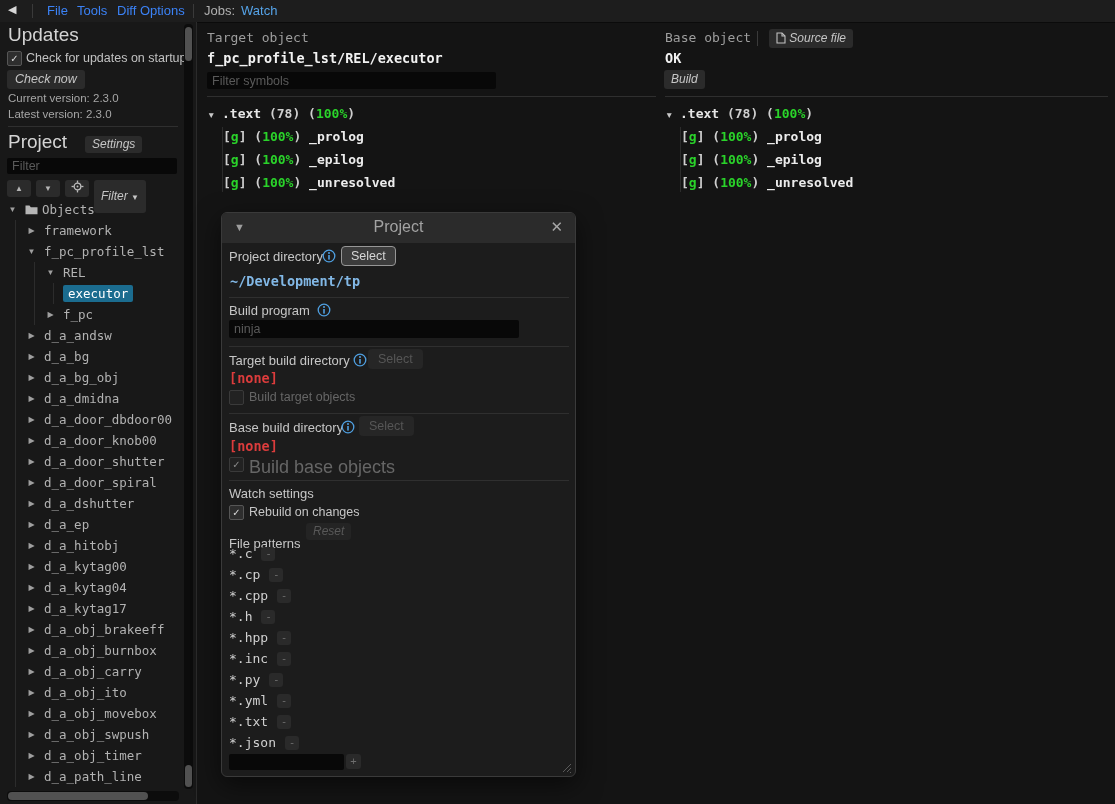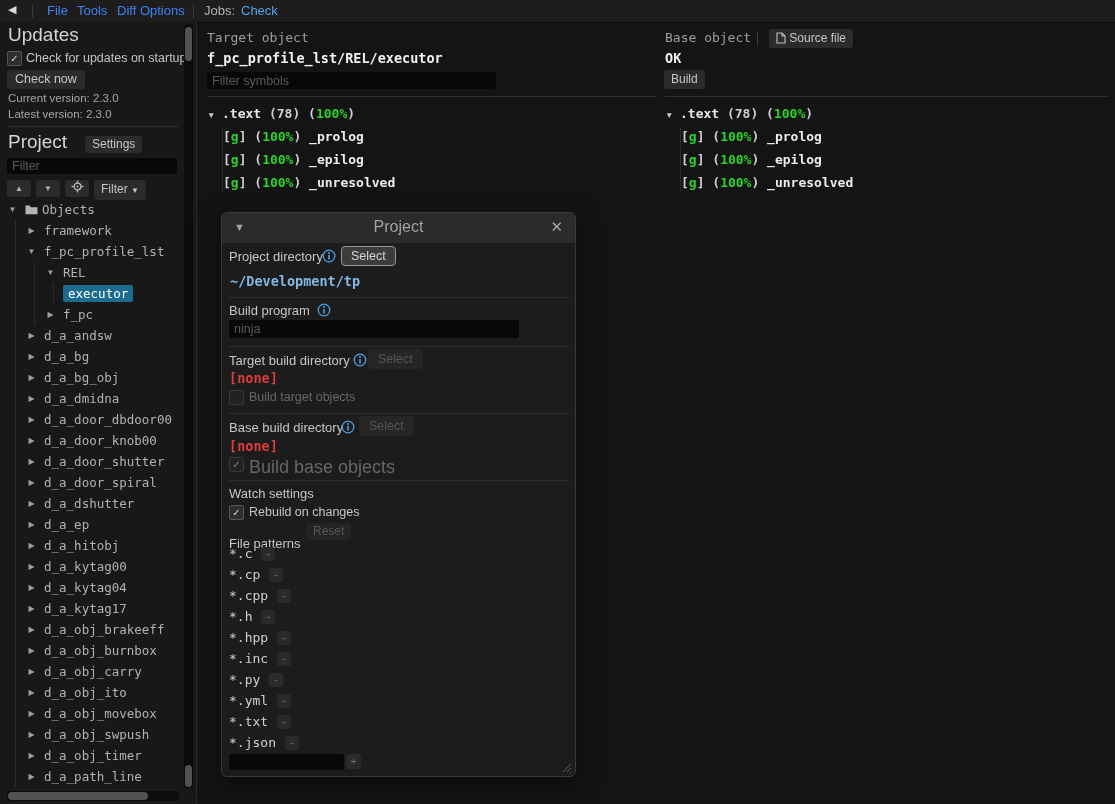--- a/index.html
+++ b/index.html
@@ -16,21 +16,21 @@
   .back-btn{position:absolute;left:8px;top:3px;font-size:11px;color:#d8d8d8;}
   .jobs-label{color:#b0b0b0;}
   .jobs-link{color:#55a3e8;}
 
   
   #sidebar{position:absolute;left:0;top:22px;width:196px;height:782px;background:#181818;
            border-right:1px solid #2b2b2b;}
   .h1{font-size:19px;color:#d4d4d4;}
   .small{font-size:11.5px;color:#a6a6a6;}
   .btn{display:inline-block;background:#2b2b2b;color:#c6c6c6;border:none;border-radius:3px;
-       font-size:12.5px;font-family:"Liberation Sans",sans-serif;padding:2px 8px;line-height:15px;}
+       font-size:12.5px;font-family:"Liberation Sans",sans-serif;padding:2px 8px;line-height:15px;font-style:italic;}
   .btn-sm{font-size:12px;padding:1px 7px;}
   .btn-disabled{background:#242424;color:#585858;}
   .input{background:#080808;border:none;border-radius:2px;color:#c0c0c0;
          font-size:12.5px;font-family:"Liberation Sans",sans-serif;padding:0 5px;outline:none;}
   .input::placeholder{color:#5a5a5a;}
   .hsep{position:absolute;height:1px;background:#2f2f2f;}
   .checkbox{position:absolute;width:13px;height:13px;border-radius:2px;background:#2e2e2e;
             border:1px solid #565656;text-align:center;line-height:13px;font-size:10px;color:#d8d8d8;}
   .checkbox.disabled{background:#222;border-color:#3a3a3a;color:#8a8a8a;}
   .cb-label{font-size:12.5px;color:#c2c2c2;}
@@ -94,21 +94,21 @@
 <div id="app">
 
   <div id="menubar">
     <span class="back-btn">◀</span>
     <span class="menu-vsep" style="left:32px"></span>
     <span class="menu-item" style="left:47px">File</span>
     <span class="menu-item" style="left:77px">Tools</span>
     <span class="menu-item" style="left:117px">Diff Options</span>
     <span class="menu-vsep" style="left:193px"></span>
     <span class="menu-item jobs-label" style="left:204px">Jobs:</span>
-    <span class="menu-item jobs-link" style="left:241px">Check</span>
+    <span class="menu-item jobs-link" style="left:241px">Watch</span>
   </div>
 
   <div id="sidebar"></div>
 
   <div class="abs h1" style="left:8px;top:24px">Updates</div>
   <div class="checkbox" style="left:7px;top:51px">✓</div>
   <div class="abs cb-label" style="left:26px;top:51px">Check for updates on startup</div>
   <button class="btn abs" style="left:7px;top:70px">Check now</button>
   <div class="abs small" style="left:8px;top:92px">Current version: 2.3.0</div>
   <div class="abs small" style="left:8px;top:108px">Latest version: 2.3.0</div>
@@ -121,21 +121,21 @@
   <button class="icon-btn" style="left:7px;top:180px"><span>▲</span></button>
   <button class="icon-btn" style="left:36px;top:180px"><span>▼</span></button>
   <button class="icon-btn" style="left:65px;top:180px"><span><svg width="13" height="13" viewBox="0 0 14 14" style="vertical-align:-2px">
           <circle cx="7" cy="7" r="3.6" fill="none" stroke="#bdbdbd" stroke-width="1.4"></circle>
           <line x1="7" y1="0.6" x2="7" y2="3" stroke="#bdbdbd" stroke-width="1.4"></line>
           <line x1="7" y1="11" x2="7" y2="13.4" stroke="#bdbdbd" stroke-width="1.4"></line>
           <line x1="0.6" y1="7" x2="3" y2="7" stroke="#bdbdbd" stroke-width="1.4"></line>
           <line x1="11" y1="7" x2="13.4" y2="7" stroke="#bdbdbd" stroke-width="1.4"></line>
           <circle cx="7" cy="7" r="1" fill="#bdbdbd"></circle>
         </svg></span></button>
-  <button class="btn btn-sm abs" style="left:94px;top:180px;height:20px;line-height:14px"><span>Filter</span> <span style="font-size:8px">▼</span></button>
+  <button class="btn btn-sm abs" style="left:94px;top:180px;height:33px;line-height:14px"><span>Filter</span> <span style="font-size:8px">▼</span></button>
 
   <div id="tree">
       <div class="tree-row">
         <span class="tree-content" style="margin-left: 6px;">
           <span class="tree-arrow">▼</span>
           <span class="tree-folder">
             <svg width="13" height="11" viewBox="0 0 13 11">
               <path d="M0.5 1.5 h4 l1.3 1.8 h6.7 v7 h-12 z" fill="#b5b5b5"></path>
             </svg>
           </span>

